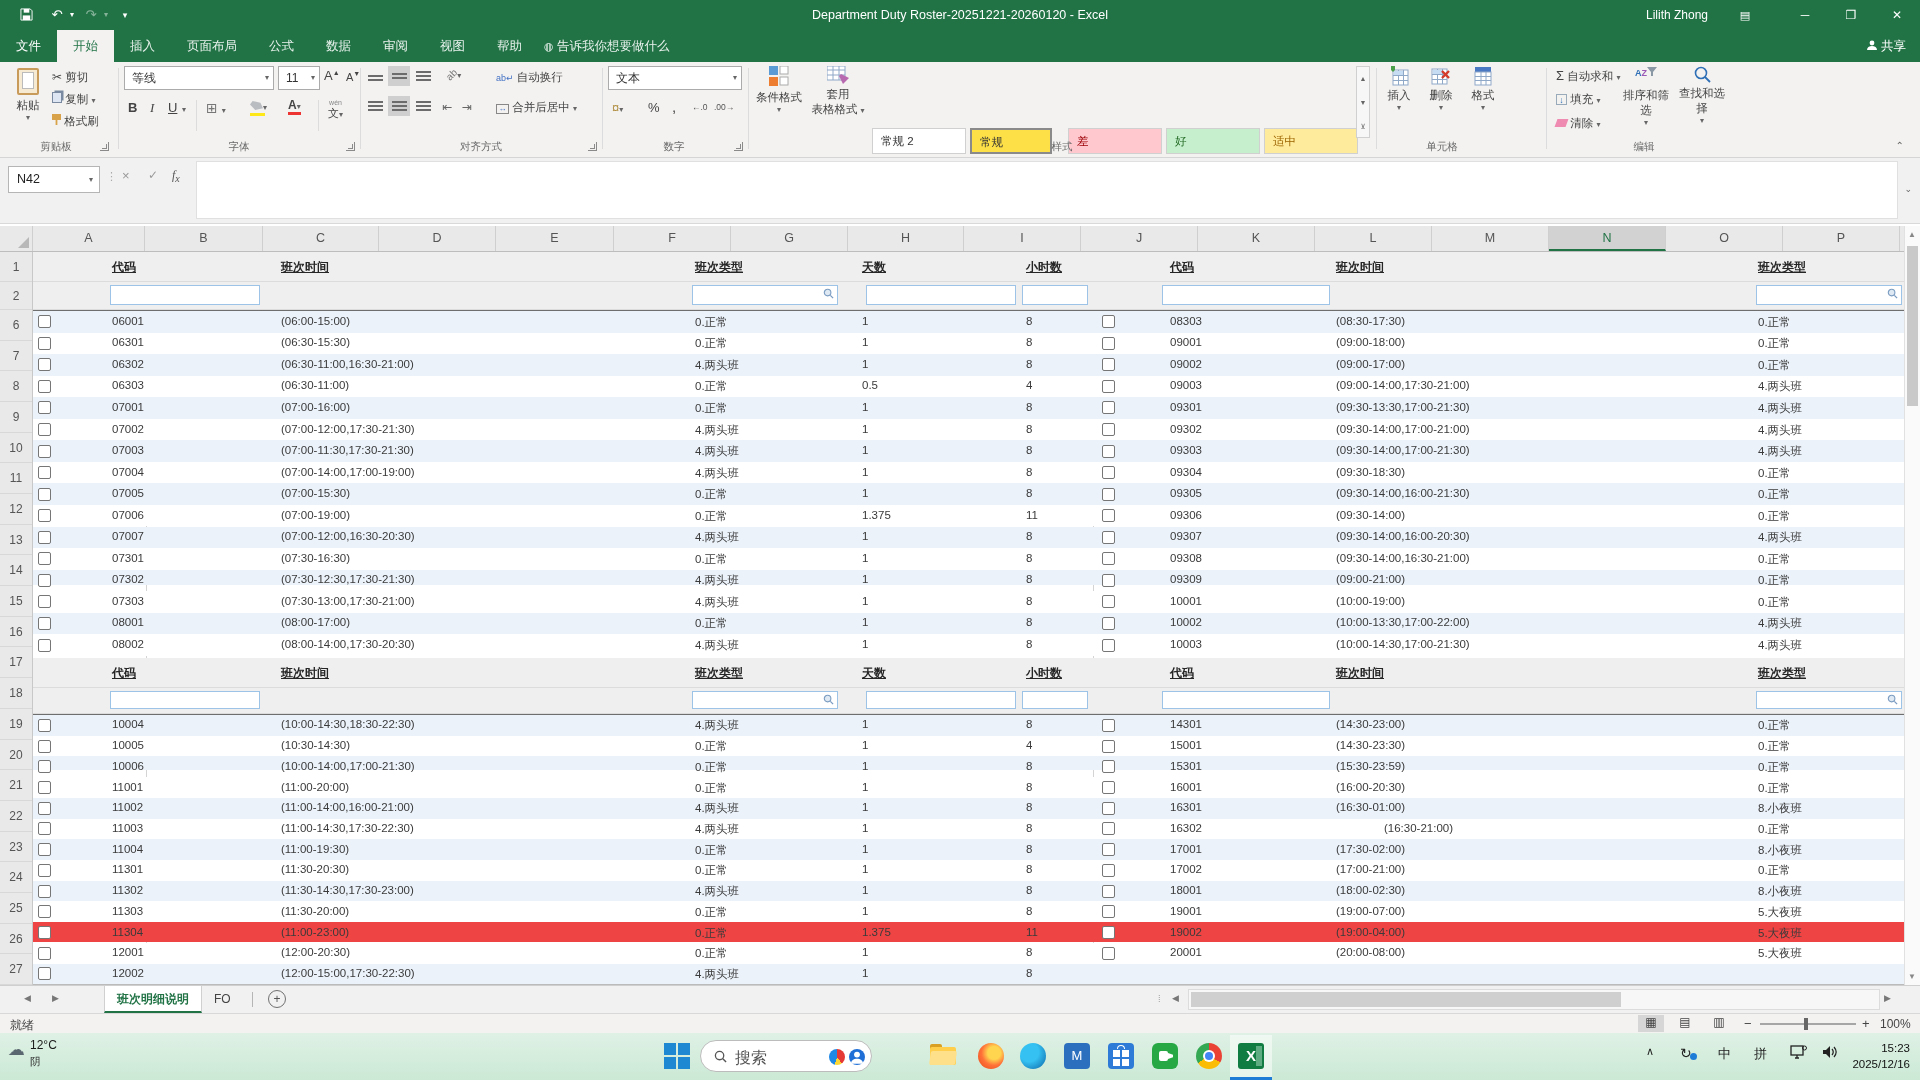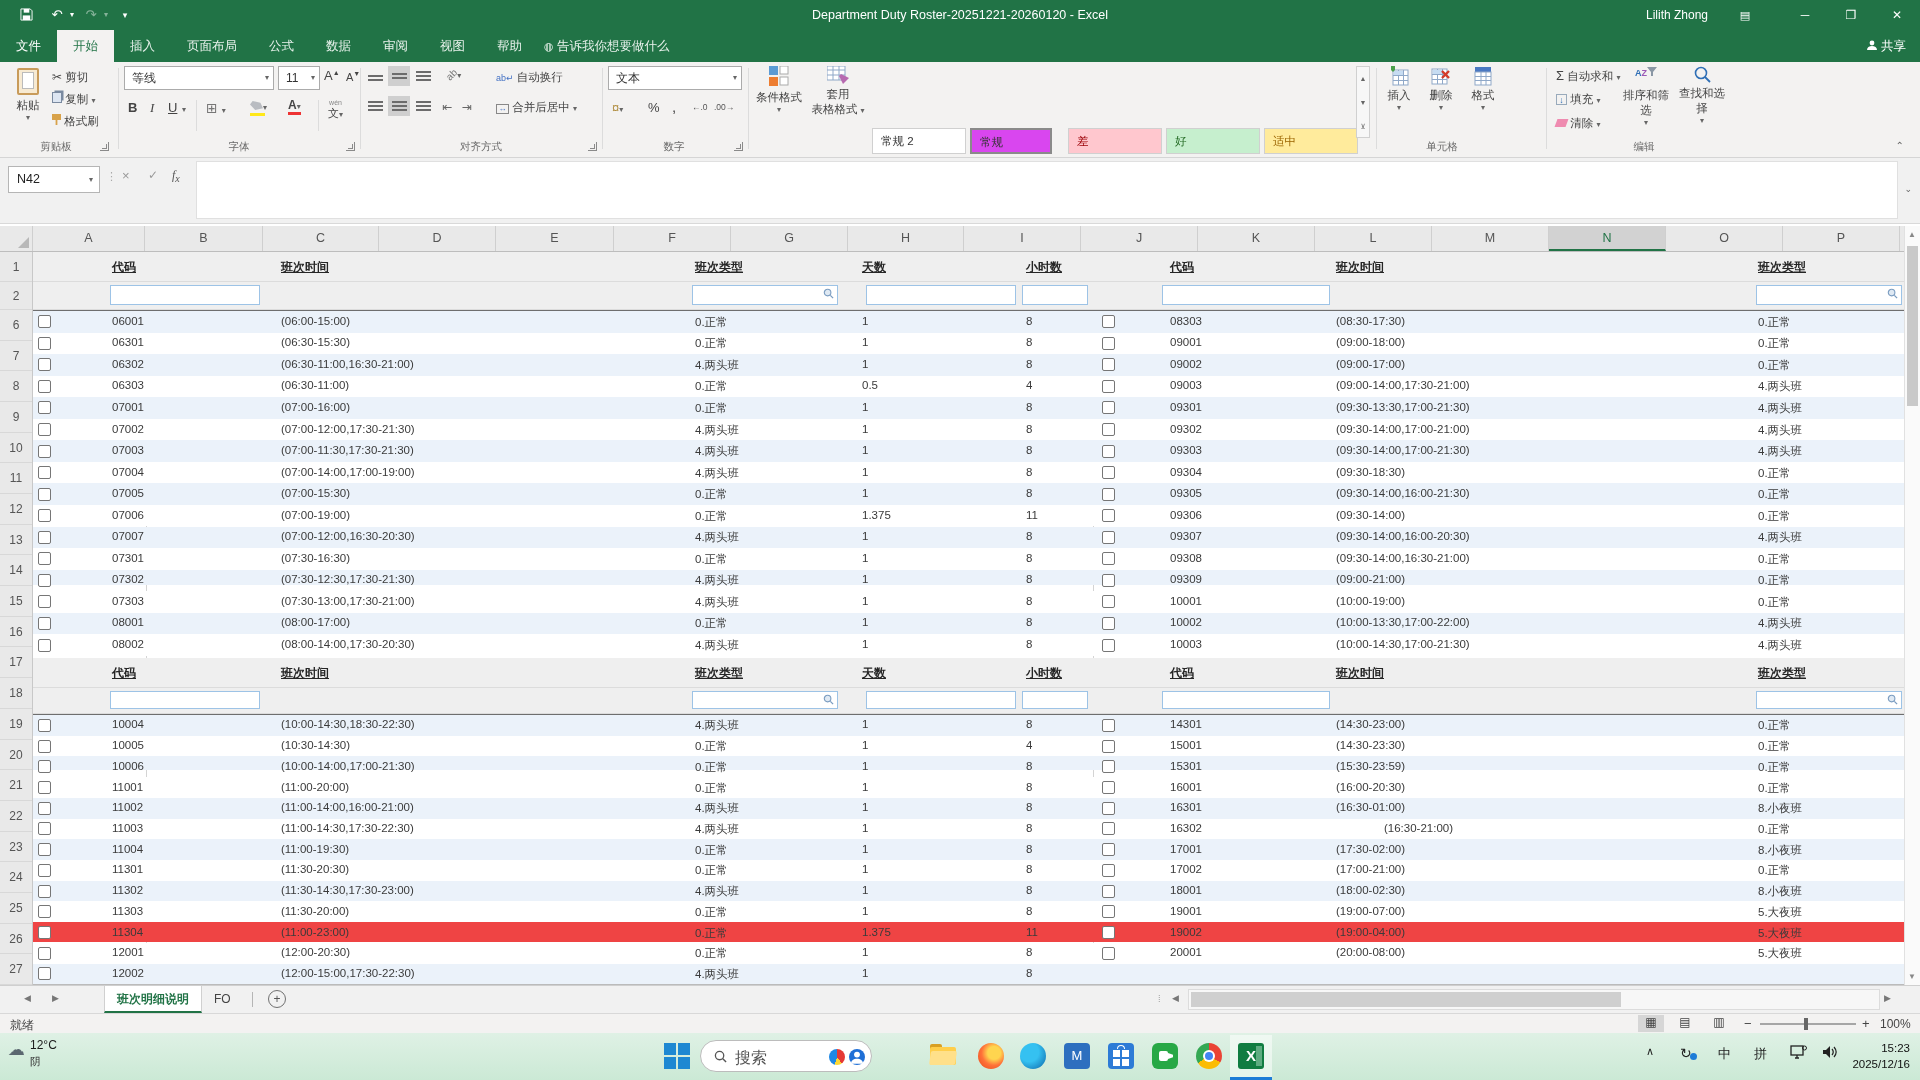--- a/index.html
+++ b/index.html
@@ -192,31 +192,32 @@
   <div class="bigbtn" style="left:810px;top:4px;width:56px;height:72px;">
     <svg width="22" height="18" viewBox="0 0 22 18" style="margin-bottom:1px">
         <rect x="0" y="0" width="18" height="14" fill="#fff" stroke="#8fa8c8"></rect>
         <path d="M0 4h18M0 9h18M6 0v14M12 0v14" stroke="#8fa8c8"></path>
         <path d="M14 8l8 4-6 6-4-8z" fill="#b76ab0"></path>
       </svg>
     <div>套用</div><div><span>表格格式</span> <span class="dd8">▾</span></div>
   </div>
   <div id="style-gallery">
       <div class="stylecell" style="left: 872px; top: 66px; width: 94px; background: rgb(255, 255, 255); color: rgb(51, 51, 51); border: 1px solid rgb(208, 208, 208);">常规 2</div>
-      <div class="stylecell" style="left: 970px; top: 66px; width: 82px; background: #d946ef; color: rgb(51, 51, 51); border: 2px solid rgb(138, 138, 138);">常规</div>
+      <div class="stylecell" style="left: 970px; top: 66px; width: 82px; background: #fde047; color: rgb(51, 51, 51); border: 2px solid rgb(138, 138, 138);">常规</div>
       <div class="stylecell" style="left: 1068px; top: 66px; width: 94px; background: rgb(255, 199, 206); color: rgb(156, 0, 6); border: 1px solid rgb(208, 208, 208);">差</div>
       <div class="stylecell" style="left: 1166px; top: 66px; width: 94px; background: rgb(198, 239, 206); color: rgb(39, 109, 39); border: 1px solid rgb(208, 208, 208);">好</div>
       <div class="stylecell" style="left: 1264px; top: 66px; width: 94px; background: rgb(255, 235, 156); color: rgb(156, 101, 0); border: 1px solid rgb(208, 208, 208);">适中</div>
       <div class="stylecell" style="left: 872px; top: 96px; width: 94px; background: rgb(242, 242, 242); color: rgb(250, 125, 0); border: 1px solid rgb(176, 176, 176);">计算</div>
       <div class="stylecell" style="left: 970px; top: 96px; width: 94px; background: rgb(220, 220, 220); color: rgb(51, 51, 51); border: 2px solid rgb(90, 90, 90); font-weight: bold;">检查单元格</div>
       <div class="stylecell" style="left: 1068px; top: 96px; width: 94px; background: rgb(255, 255, 255); color: rgb(128, 128, 128); border: 1px solid rgb(208, 208, 208); font-style: italic;">解释性文本</div>
       <div class="stylecell" style="left: 1166px; top: 96px; width: 94px; background: rgb(255, 255, 255); color: rgb(192, 0, 0); border: 1px solid rgb(208, 208, 208);">警告文本</div>
       <div class="stylecell" style="left: 1264px; top: 96px; width: 94px; background: rgb(255, 255, 255); color: rgb(233, 116, 37); border-width: 1px 1px 3px; border-style: solid solid double; border-color: rgb(208, 208, 208) rgb(208, 208, 208) rgb(233, 116, 37); border-image: initial;">链接单元格</div>
     </div>
   <div class="abs" style="left:1356px;top:4px;width:14px;height:72px;border:1px solid #d0d0d0;background:#f7f7f7;text-align:center;font-size:7px;color:#666;line-height:24px;">▲<br>▼<br>⊻</div>
+  <div class="glabel" style="left:750px;width:624px;">样式</div>
   <div class="gsep" style="left:1376px;"></div>
 
   <div class="bigbtn" style="left:1380px;top:4px;width:38px;height:72px;">
     <svg width="20" height="20" viewBox="0 0 20 20">
         <rect x="4" y="4" width="15" height="15" fill="#fff" stroke="#8fa8c8"></rect>
         <path d="M4 9.5h15M4 14.5h15M9.5 4v15M14.5 4v15" stroke="#8fa8c8"></path>
         <rect x="5" y="5" width="9" height="4" fill="#c6dcf2"></rect>
         <path d="M6 1h4v4l-2 2-2-2z" fill="#4a9e4a" transform="translate(-4,-1)"></path>
       </svg>
     <div>插入</div><div class="dd8">▾</div>

